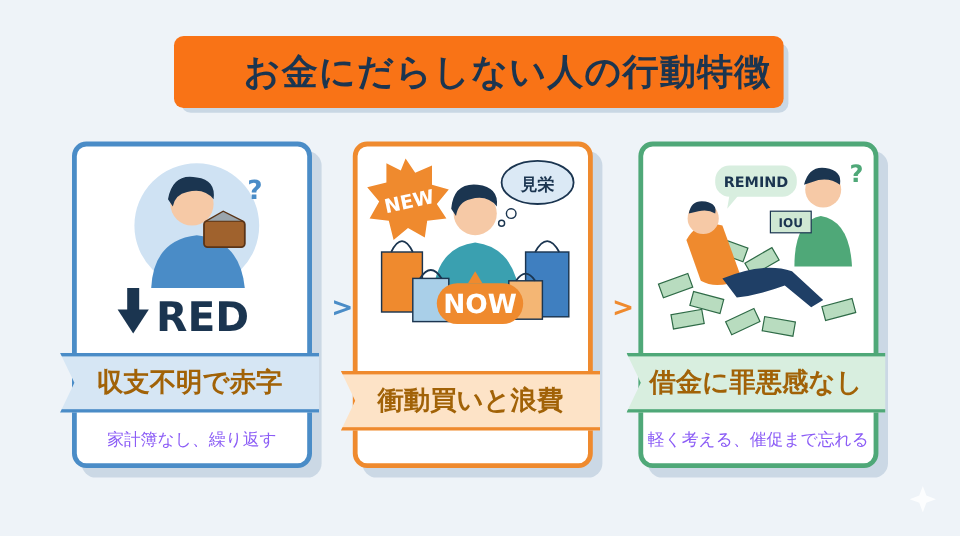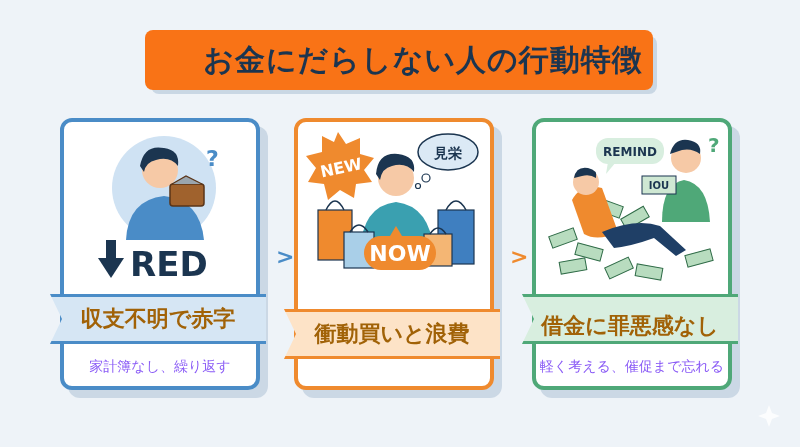--- a/index.html
+++ b/index.html
@@ -39,21 +39,21 @@
   .illus { position: absolute; left: 0; top: 0; width: 192px; height: 168px; }
   .ribbon {
     position: absolute; left: -14px; top: 172px; width: 216px; height: 50px;
     display: flex; align-items: center; justify-content: center;
     font-weight: bold; font-size: 22px; color: #a16207;
     clip-path: polygon(0 0, 100% 0, 100% 100%, 0 100%, 12px 50%);
     border-top: 3px solid; border-bottom: 3px solid;
   }
   .card.blue .ribbon { background: #d6e6f4; border-color: #4a8cc7; }
   .card.orange .ribbon { background: #fde3c7; border-color: #ef8a2e; margin-top: 15px; }
-  .card.green .ribbon { background: #d8eedf; border-color: #4fa878; align-items: flex-end; }
+  .card.green .ribbon { background: #d8eedf; border-color: #4fa878; }
   .subtext {
     position: absolute; left: 0; right: 0; top: 226px; height: 38px;
     display: flex; align-items: center; justify-content: center;
     font-weight: normal; font-size: 14px; color: #8b5cf6; white-space: nowrap;
   }
   .chev {
     position: absolute; top: 244px; font-weight: bold; font-size: 22px;
   }
   .sparkle { position: absolute; left: 758px; top: 405px; }
 </style>

